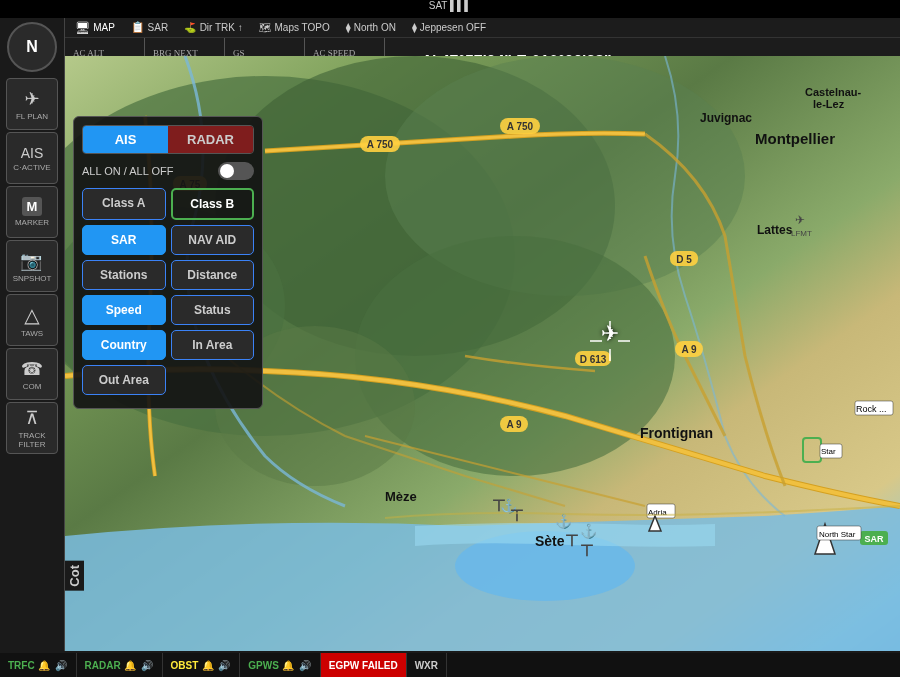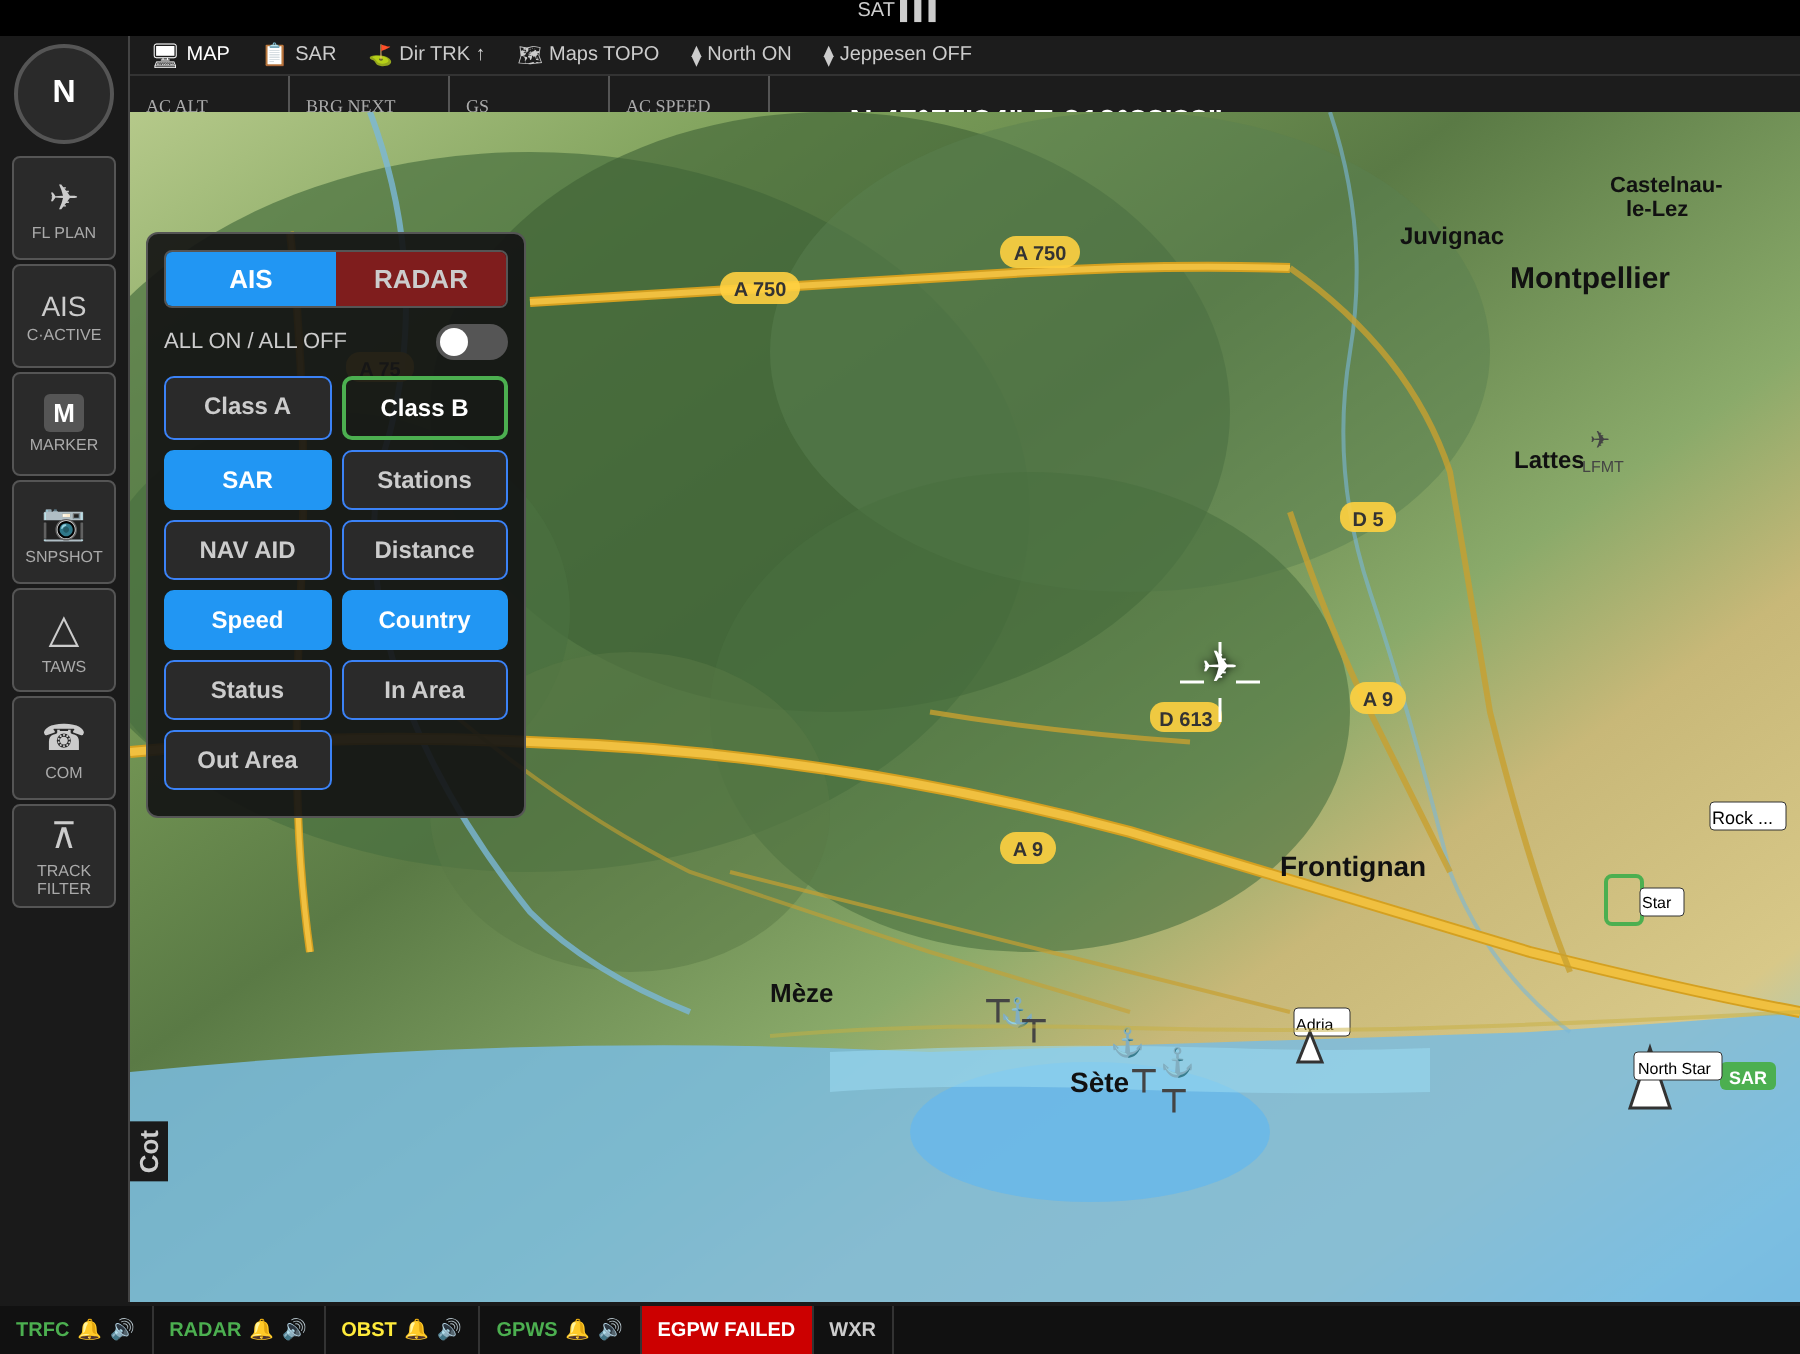--- a/index.html
+++ b/index.html
@@ -358,26 +358,26 @@
       <span>ALL ON / ALL OFF</span>
       <div class="toggle-switch off">
         <div class="toggle-knob"></div>
       </div>
     </div>
 
     <div class="btn-grid">
       <div class="ais-btn normal">Class A</div>
       <div class="ais-btn active-outline">Class B</div>
       <div class="ais-btn active-blue">SAR</div>
+      <div class="ais-btn normal">NAV AID</div>
       <div class="ais-btn normal">Stations</div>
-      <div class="ais-btn normal">NAV AID</div>
       <div class="ais-btn normal">Distance</div>
       <div class="ais-btn active-blue">Speed</div>
+      <div class="ais-btn normal">Status</div>
       <div class="ais-btn active-blue">Country</div>
-      <div class="ais-btn normal">Status</div>
       <div class="ais-btn normal">In Area</div>
       <div class="ais-btn normal">Out Area</div>
     </div>
   </div>
 
   <div style="position:absolute;left:0;bottom:60px;writing-mode:vertical-rl;transform:rotate(180deg);color:#ccc;font-size:13px;font-weight:bold;background:#1a1a1a;padding:4px 2px;">Cot</div>
 </div>
 
 <div id="bottom-bar">
   <div class="status-item green">

